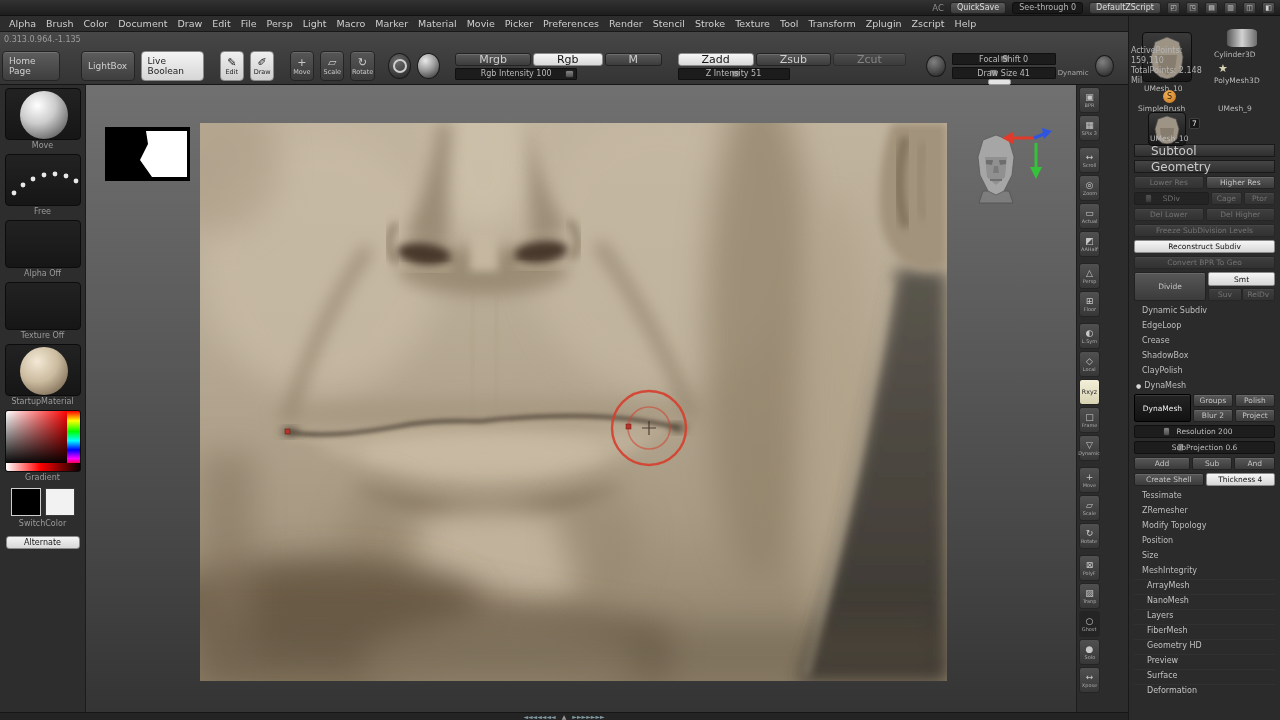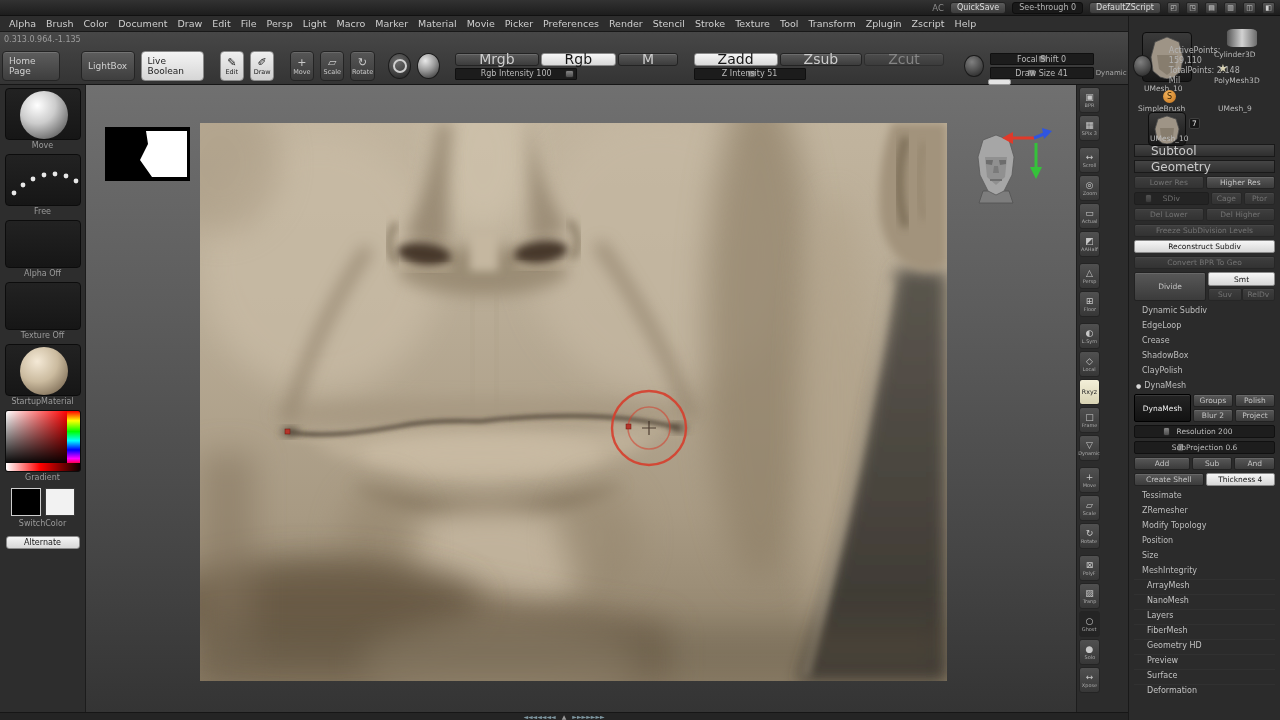--- a/index.html
+++ b/index.html
@@ -22,21 +22,21 @@
   .shelf-btn.light{background:linear-gradient(#f4f4f4,#d6d6d6);color:#1d1d1d;border-color:#8a8a8a}
   .icon-btn{width:28px;height:30px;display:flex;flex-direction:column;align-items:center;justify-content:center;gap:1px;border-radius:4px;border:1px solid #242424;background:linear-gradient(#565656,#3a3a3a);box-shadow:inset 0 1px 0 rgba(255,255,255,.12);color:#c9c9c9}
   .icon-btn.light{background:linear-gradient(#efefef,#cfcfcf);color:#222;border-color:#8a8a8a}
   .icon-btn .ig{font-size:11px;line-height:11px}
   .icon-btn .il{font-size:6.5px;line-height:7px}
   .round-btn{width:26px;height:26px;border-radius:50%;background:radial-gradient(circle at 40% 32%,#6c6c6c,#2c2c2c 85%);border:1px solid #1c1c1c;display:flex;align-items:center;justify-content:center}
   .ring{width:14px;height:14px;border-radius:50%;border:2px solid #cfcfcf}
   .sphere{width:26px;height:26px;border-radius:50%;background:radial-gradient(circle at 35% 28%,#e9e9e9,#9a9a9a 45%,#3c3c3c 90%);border:1px solid #1c1c1c}
   .vcol{display:flex;flex-direction:column;gap:2px}
   .hrow{display:flex;gap:2px;align-items:center}
-  .sm-btn{height:13px;padding:0 23px;border-radius:3px;background:linear-gradient(#5a5a5a,#3c3c3c);border:1px solid #232323;color:#cdcdcd;font-size:14px;display:flex;align-items:center;justify-content:center;box-shadow:inset 0 1px 0 rgba(255,255,255,.12)}
+  .sm-btn{height:13px;padding:0 23px;border-radius:3px;background:linear-gradient(#5a5a5a,#3c3c3c);border:1px solid #232323;color:#cdcdcd;font-size:11px;display:flex;align-items:center;justify-content:center;box-shadow:inset 0 1px 0 rgba(255,255,255,.12)}
   .sm-btn.white{background:linear-gradient(#f6f6f6,#d9d9d9);color:#161616;border-color:#8a8a8a}
   .sm-btn.dim{opacity:.5}
   .slider{position:relative;height:12px;background:#1c1c1c;border:1px solid #101010;border-radius:1px;color:#b9b9b9;font-size:8px;display:flex;align-items:center;justify-content:center;overflow:hidden}
   .slider span{position:relative;z-index:2}
   .handle{position:absolute;top:1px;bottom:1px;width:9px;border-radius:2px;background:linear-gradient(#858585,#4c4c4c);border:1px solid #242424;z-index:1}
   .dial{width:22px;height:22px;border-radius:50%;background:radial-gradient(circle at 38% 30%,#808080,#2e2e2e 85%);border:1px solid #1a1a1a}
   .points{font-size:8px;line-height:10px;color:#b3b3b3}
   .shelf-handle{position:absolute;left:988px;top:47px;width:23px;height:6px;background:#e4e4e4;border-radius:2px;border:1px solid #9a9a9a}
   
   .workspace{position:absolute;left:0;top:85px;width:1128px;height:627px}

